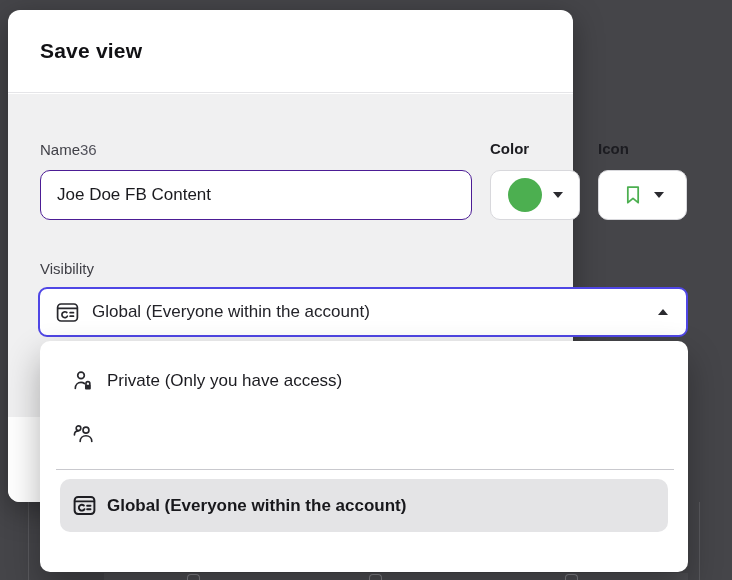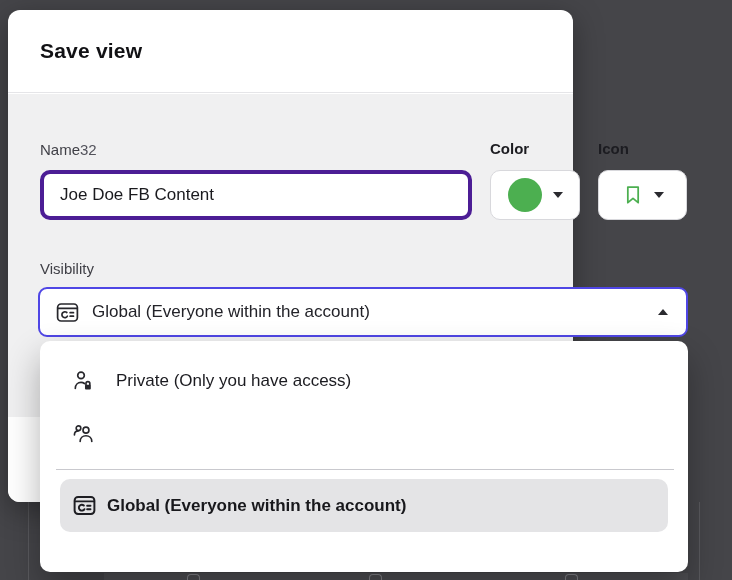--- a/index.html
+++ b/index.html
@@ -23,21 +23,21 @@
   .modal-title { font-size:21px; font-weight:700; color:#111114; letter-spacing:.2px; }
   .modal-body { position:absolute; top:84px; left:0; right:0; height:323px; background:#f0f0f1; }
   .modal-footer { position:absolute; bottom:0; left:0; right:0; height:85px; background:#fff; border-radius:0 0 12px 12px; }
 
   .field-label { font-size:15px; color:#3f3f46; }
   .field-label.bold { font-weight:700; color:#1c1c21; }
   .char-count { font-size:15px; color:#52525b; }
 
   .name-label-row { position:absolute; left:32px; top:47px; width:432px; display:flex; align-items:baseline; }
   .name-input { position:absolute; left:32px; top:76px; width:432px; height:50px; background:#fff;
-                border:4px solid #4c1d95; border-radius:10px; padding:0 16px; font-size:17px; color:#1a1a1e;
+                border:1px solid #4c1d95; border-radius:10px; padding:0 16px; font-size:17px; color:#1a1a1e;
                 font-family:"Liberation Sans","DejaVu Sans",sans-serif; outline:none; }
 
   .color-label { position:absolute; left:482px; top:46px; }
   .color-btn { position:absolute; left:482px; top:76px; width:90px; height:50px; background:#fff;
                border:1px solid #d8d8dc; border-radius:10px; display:flex; align-items:center; justify-content:center; gap:11px; cursor:pointer; }
   .icon-label { position:absolute; left:590px; top:46px; }
   .icon-btn { position:absolute; left:590px; top:76px; width:89px; height:50px; background:#fff;
               border:1px solid #d8d8dc; border-radius:10px; display:flex; align-items:center; justify-content:center; gap:10px; cursor:pointer; }
 
   .caret-down { width:0; height:0; border-left:5.5px solid transparent; border-right:5.5px solid transparent; border-top:6.5px solid #2a2a2f; }
@@ -46,21 +46,21 @@
   .visibility-label { position:absolute; left:32px; top:166px; }
   .visibility-select { position:absolute; left:30px; top:193px; width:650px; height:50px; background:#fff;
                        border:2px solid #4f46e5; border-radius:9px; display:flex; align-items:center;
                        padding:0 18px 0 16px; gap:13px; cursor:pointer; }
   .visibility-select .sel-text { font-size:17px; color:#232329; }
   .visibility-select .caret-up { margin-left:auto; }
 
   
   .dropdown { position:absolute; left:40px; top:341px; width:648px; height:231px; background:#fff;
               border-radius:10px; box-shadow:0 16px 34px rgba(0,0,0,.3); padding-top:13px; z-index:5; }
-  .dd-option { height:53px; display:flex; align-items:center; gap:22px; padding-left:32px; font-size:17px; color:#1b1b20; cursor:pointer; }
+  .dd-option { height:53px; display:flex; align-items:center; gap:13px; padding-left:32px; font-size:17px; color:#1b1b20; cursor:pointer; }
   .dd-divider { height:1px; background:#c9c9ce; margin:9px 14px 0 16px; }
   .dd-selected { margin:9px 20px 0 20px; height:53px; background:#e4e4e6; border-radius:10px;
                  display:flex; align-items:center; gap:11px; padding-left:13px; font-size:17px; font-weight:700; color:#18181c; cursor:pointer; }
 
   .svg-icon { flex:0 0 auto; display:block; }
 </style>
 </head>
 <body>
 
 <div class="stage">
@@ -74,21 +74,21 @@
 
   <div class="modal">
     <div class="modal-header">
       <div class="modal-title">Save view</div>
     </div>
 
     <div class="modal-body">
 
       <div class="name-label-row">
         <span class="field-label">Name</span>
-        <span class="char-count">32</span>
+        <span class="char-count">36</span>
       </div>
       <input class="name-input" type="text" value="Joe Doe FB Content" style="">
 
       <span class="field-label bold color-label">Color</span>
       <div class="color-btn">
         <svg class="svg-icon" width="34" height="34" viewBox="0 0 34 34">
           <circle cx="17" cy="17" r="17" fill="#4caf50"></circle>
         </svg>
         <span class="caret-down"></span>
       </div>

